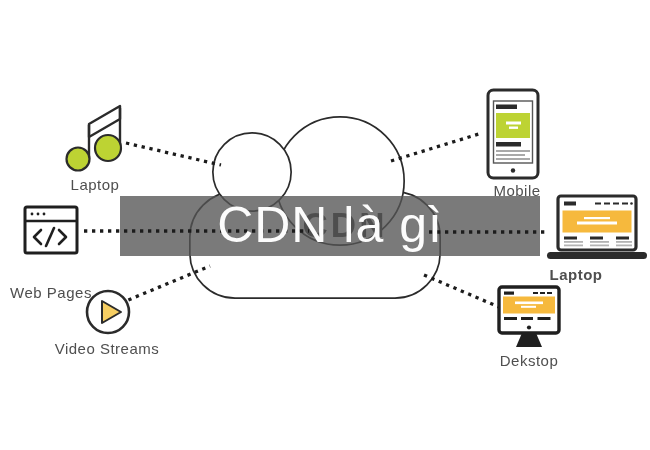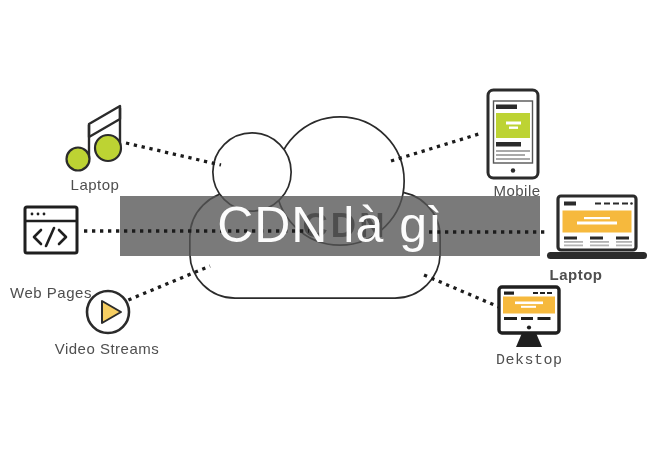--- a/index.html
+++ b/index.html
@@ -146,15 +146,15 @@
     <rect x="19" y="17.5" width="28" height="2.6" fill="#fff"></rect>
     <rect x="25" y="21.8" width="15" height="2" fill="#fff"></rect>
     <g fill="#1f1f1f">
       <rect x="8" y="33" width="13" height="3"></rect>
       <rect x="25" y="33" width="12" height="3"></rect>
       <rect x="41.5" y="33" width="13" height="3"></rect>
     </g>
     <circle cx="33" cy="43.5" r="2.1" fill="#1f1f1f"></circle>
     <path d="M26,49 L40,49 L46,63 L20,63 Z" fill="#1f1f1f"></path>
   </svg>
-  <div class="node-label" style="left:496px;top:352px;width:66px;font-family:Liberation Mono, monospace;">Dekstop</div>
+  <div class="node-label" style="left:496px;top:352px;width:66px;">Dekstop</div>
 
 </div>
 
 </body></html>

